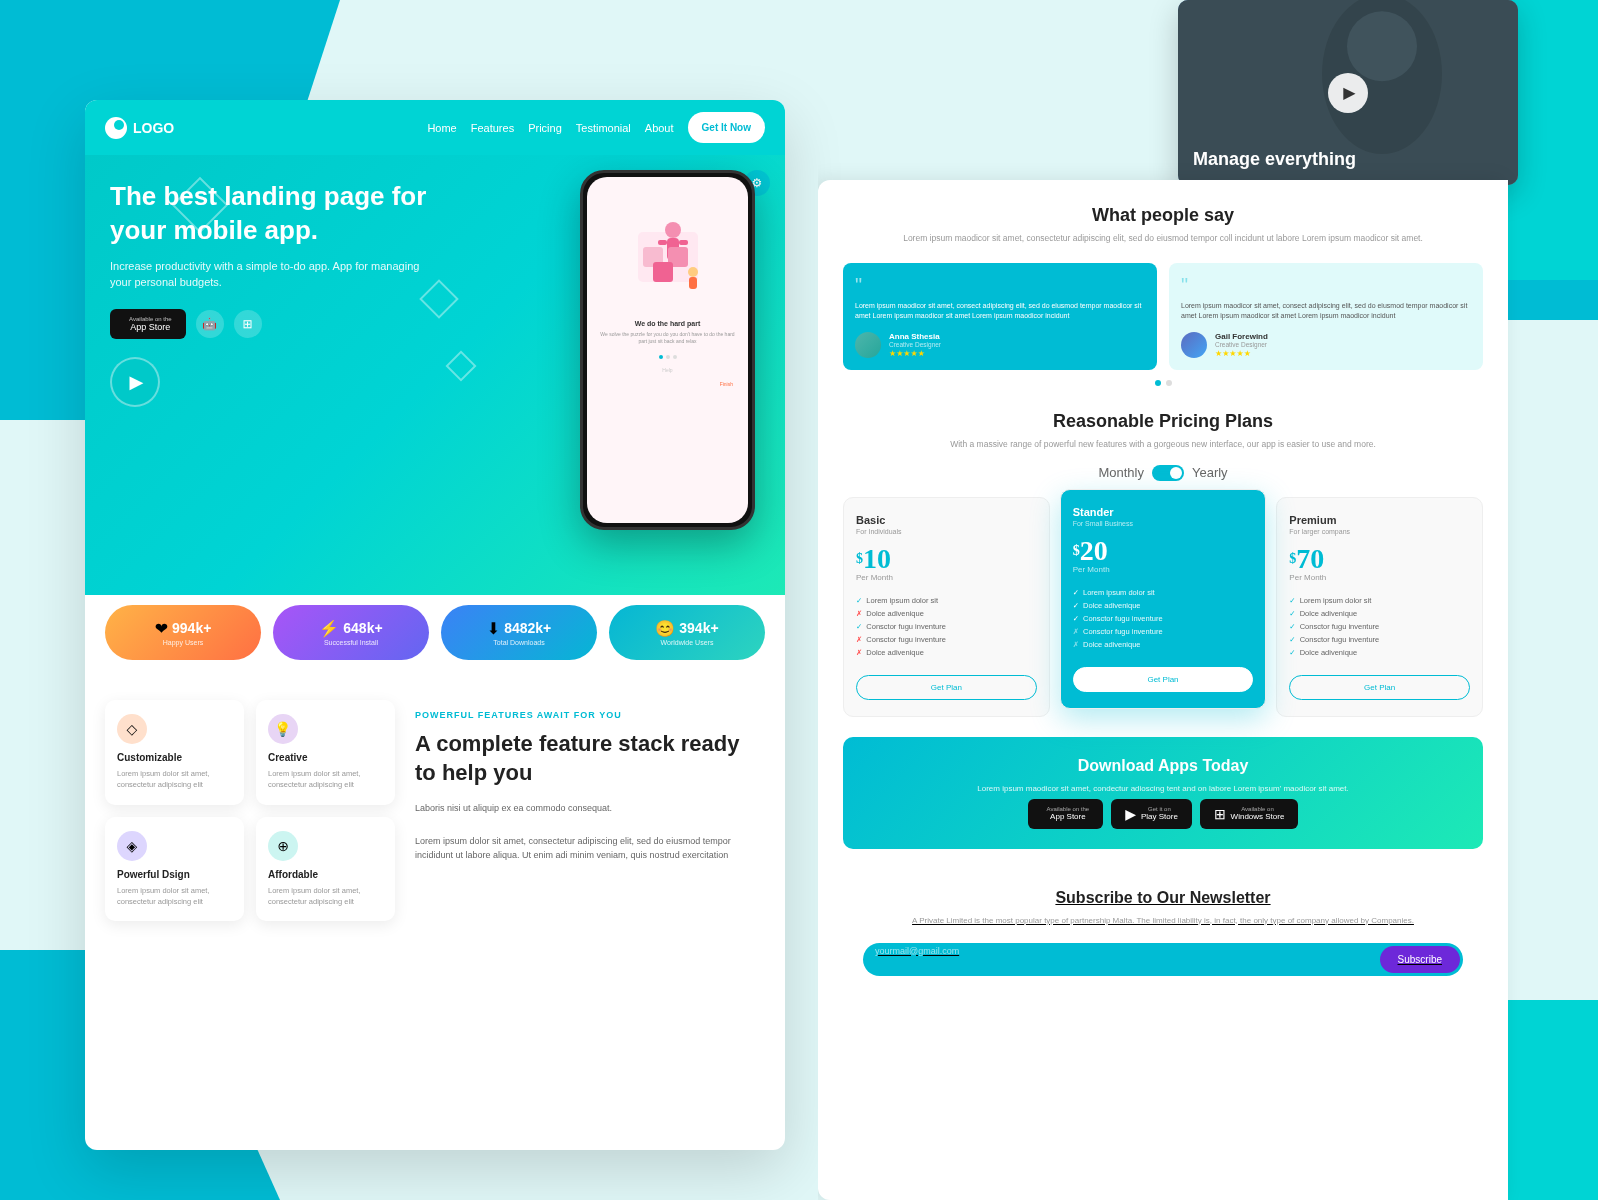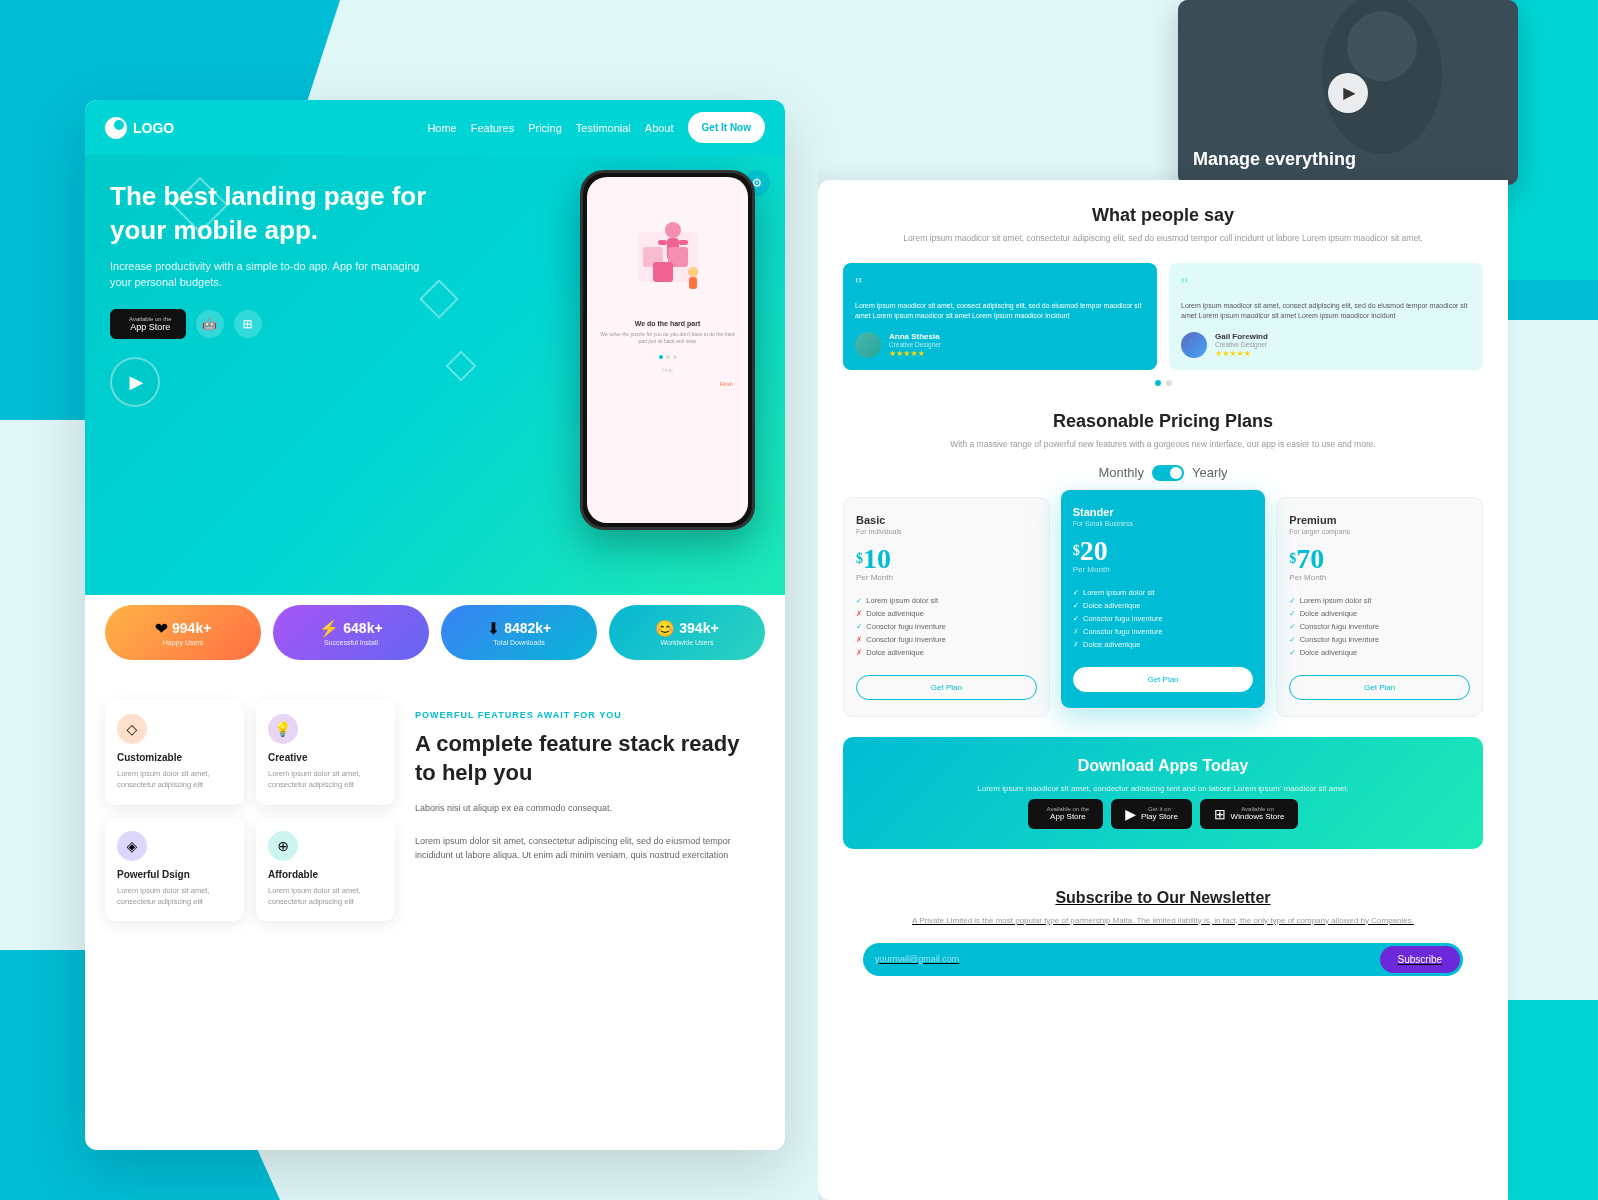--- a/index.html
+++ b/index.html
@@ -723,21 +723,21 @@
       margin-bottom: 16px;
       line-height: 1.5;
     }
     .newsletter-form {
       display: flex;
       gap: 0;
       border-radius: 25px;
       overflow: hidden;
       background: #00bcd4;
       padding: 3px 3px 3px 12px;
-      align-items: center;
+      align-items: flex-start;
     }
     .newsletter-input {
       flex: 1;
       border: none;
       background: transparent;
       color: white;
       font-size: 9px;
       outline: none;
     }
     .newsletter-input::placeholder { color: rgba(255,255,255,0.6); }

